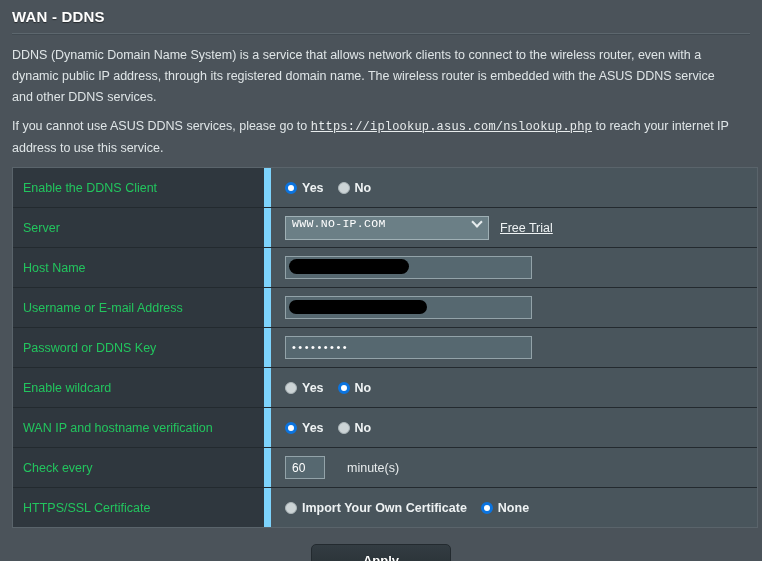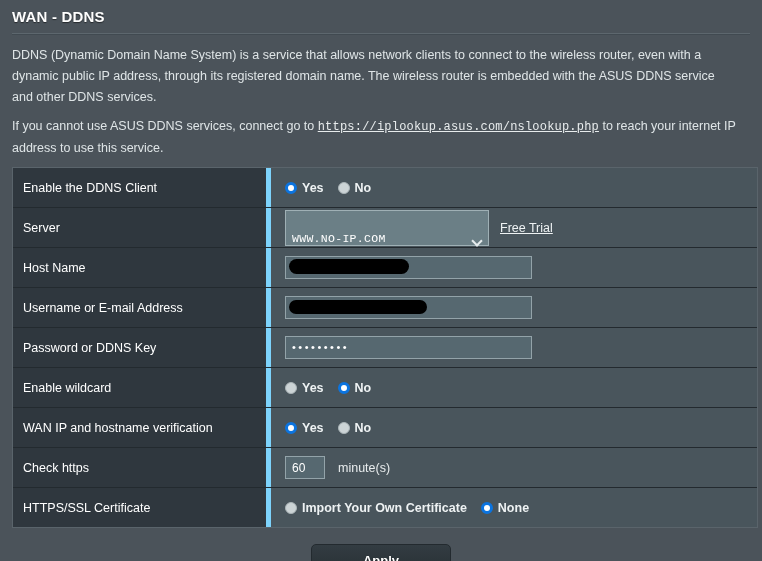--- a/index.html
+++ b/index.html
@@ -58,27 +58,27 @@
   .row {
     display: flex;
     border-bottom: 1px solid #232a2f;
     min-height: 39px;
   }
   .row:last-child { border-bottom: 1px solid #5a646b; }
   .cell-label {
     width: 258px;
     flex: 0 0 258px;
     background: #2f373e;
-    border-right: 5px solid #7dd3fc;
+    border-right: 7px solid #7dd3fc;
     display: flex;
     align-items: center;
     padding-left: 10px;
     box-sizing: border-box;
     font-size: 12.5px;
-    color: #ffffff;
+    color: #22c55e;
   }
   .cell-value {
     flex: 1;
     background: #475view;
     background: #49555c;
     display: flex;
     align-items: center;
     padding-left: 14px;
     box-sizing: border-box;
   }
@@ -141,32 +141,32 @@
     height: 15px;
     background: #000000;
     border-radius: 9px;
   }
   .redact.host { width: 120px; }
   .redact.user { width: 138px; height: 14px; top: 3px; }
 
   .unit-label {
     font-size: 12.5px;
     color: #e8eced;
-    margin-left: 13px;
+    margin-left: 22px;
   }
 
   
   .select-box {
     width: 204px;
-    height: 36px;
+    height: 24px;
     background: #6b7f86;
     border: 1px solid #9fb0b5;
     box-sizing: border-box;
     display: flex;
-    align-items: flex-end;
+    align-items: flex-start;
     padding: 0 6px;
     font-family: "Liberation Mono", monospace;
     font-size: 11.5px;
     color: #ffffff;
     letter-spacing: .3px;
     justify-content: space-between;
   }
   .chevron {
     width: 9px;
     height: 9px;
@@ -212,21 +212,21 @@
   }
 </style>
 </head>
 <body>
 
 <div class="page-title">WAN - DDNS</div>
 <div class="title-rule"></div>
 
 <div class="desc">
   <p>DDNS (Dynamic Domain Name System) is a service that allows network clients to connect to the wireless router, even with a dynamic public IP address, through its registered domain name. The wireless router is embedded with the ASUS DDNS service and other DDNS services.</p>
-  <p><span>If you cannot use ASUS DDNS services, connect go to </span><a class="inline-link" href="#">https://iplookup.asus.com/nslookup.php</a><span> to reach your internet IP address to use this service.</span></p>
+  <p><span>If you cannot use ASUS DDNS services, please go to </span><a class="inline-link" href="#">https://iplookup.asus.com/nslookup.php</a><span> to reach your internet IP address to use this service.</span></p>
 </div>
 
 <div class="settings">
 
   <div class="row">
     <div class="cell-label">Enable the DDNS Client</div>
     <div class="cell-value">
       <div class="radio-group">
         <label class="radio-opt">
           <span class="radio checked"></span>
@@ -304,21 +304,21 @@
         </label>
         <label class="radio-opt">
           <span class="radio"></span>
           <span>No</span>
         </label>
       </div>
     </div>
   </div>
 
   <div class="row">
-    <div class="cell-label">Check https</div>
+    <div class="cell-label">Check every</div>
     <div class="cell-value">
       <div class="text-input input-num">60</div>
       <span class="unit-label">minute(s)</span>
     </div>
   </div>
 
   <div class="row">
     <div class="cell-label">HTTPS/SSL Certificate</div>
     <div class="cell-value">
       <div class="radio-group">

